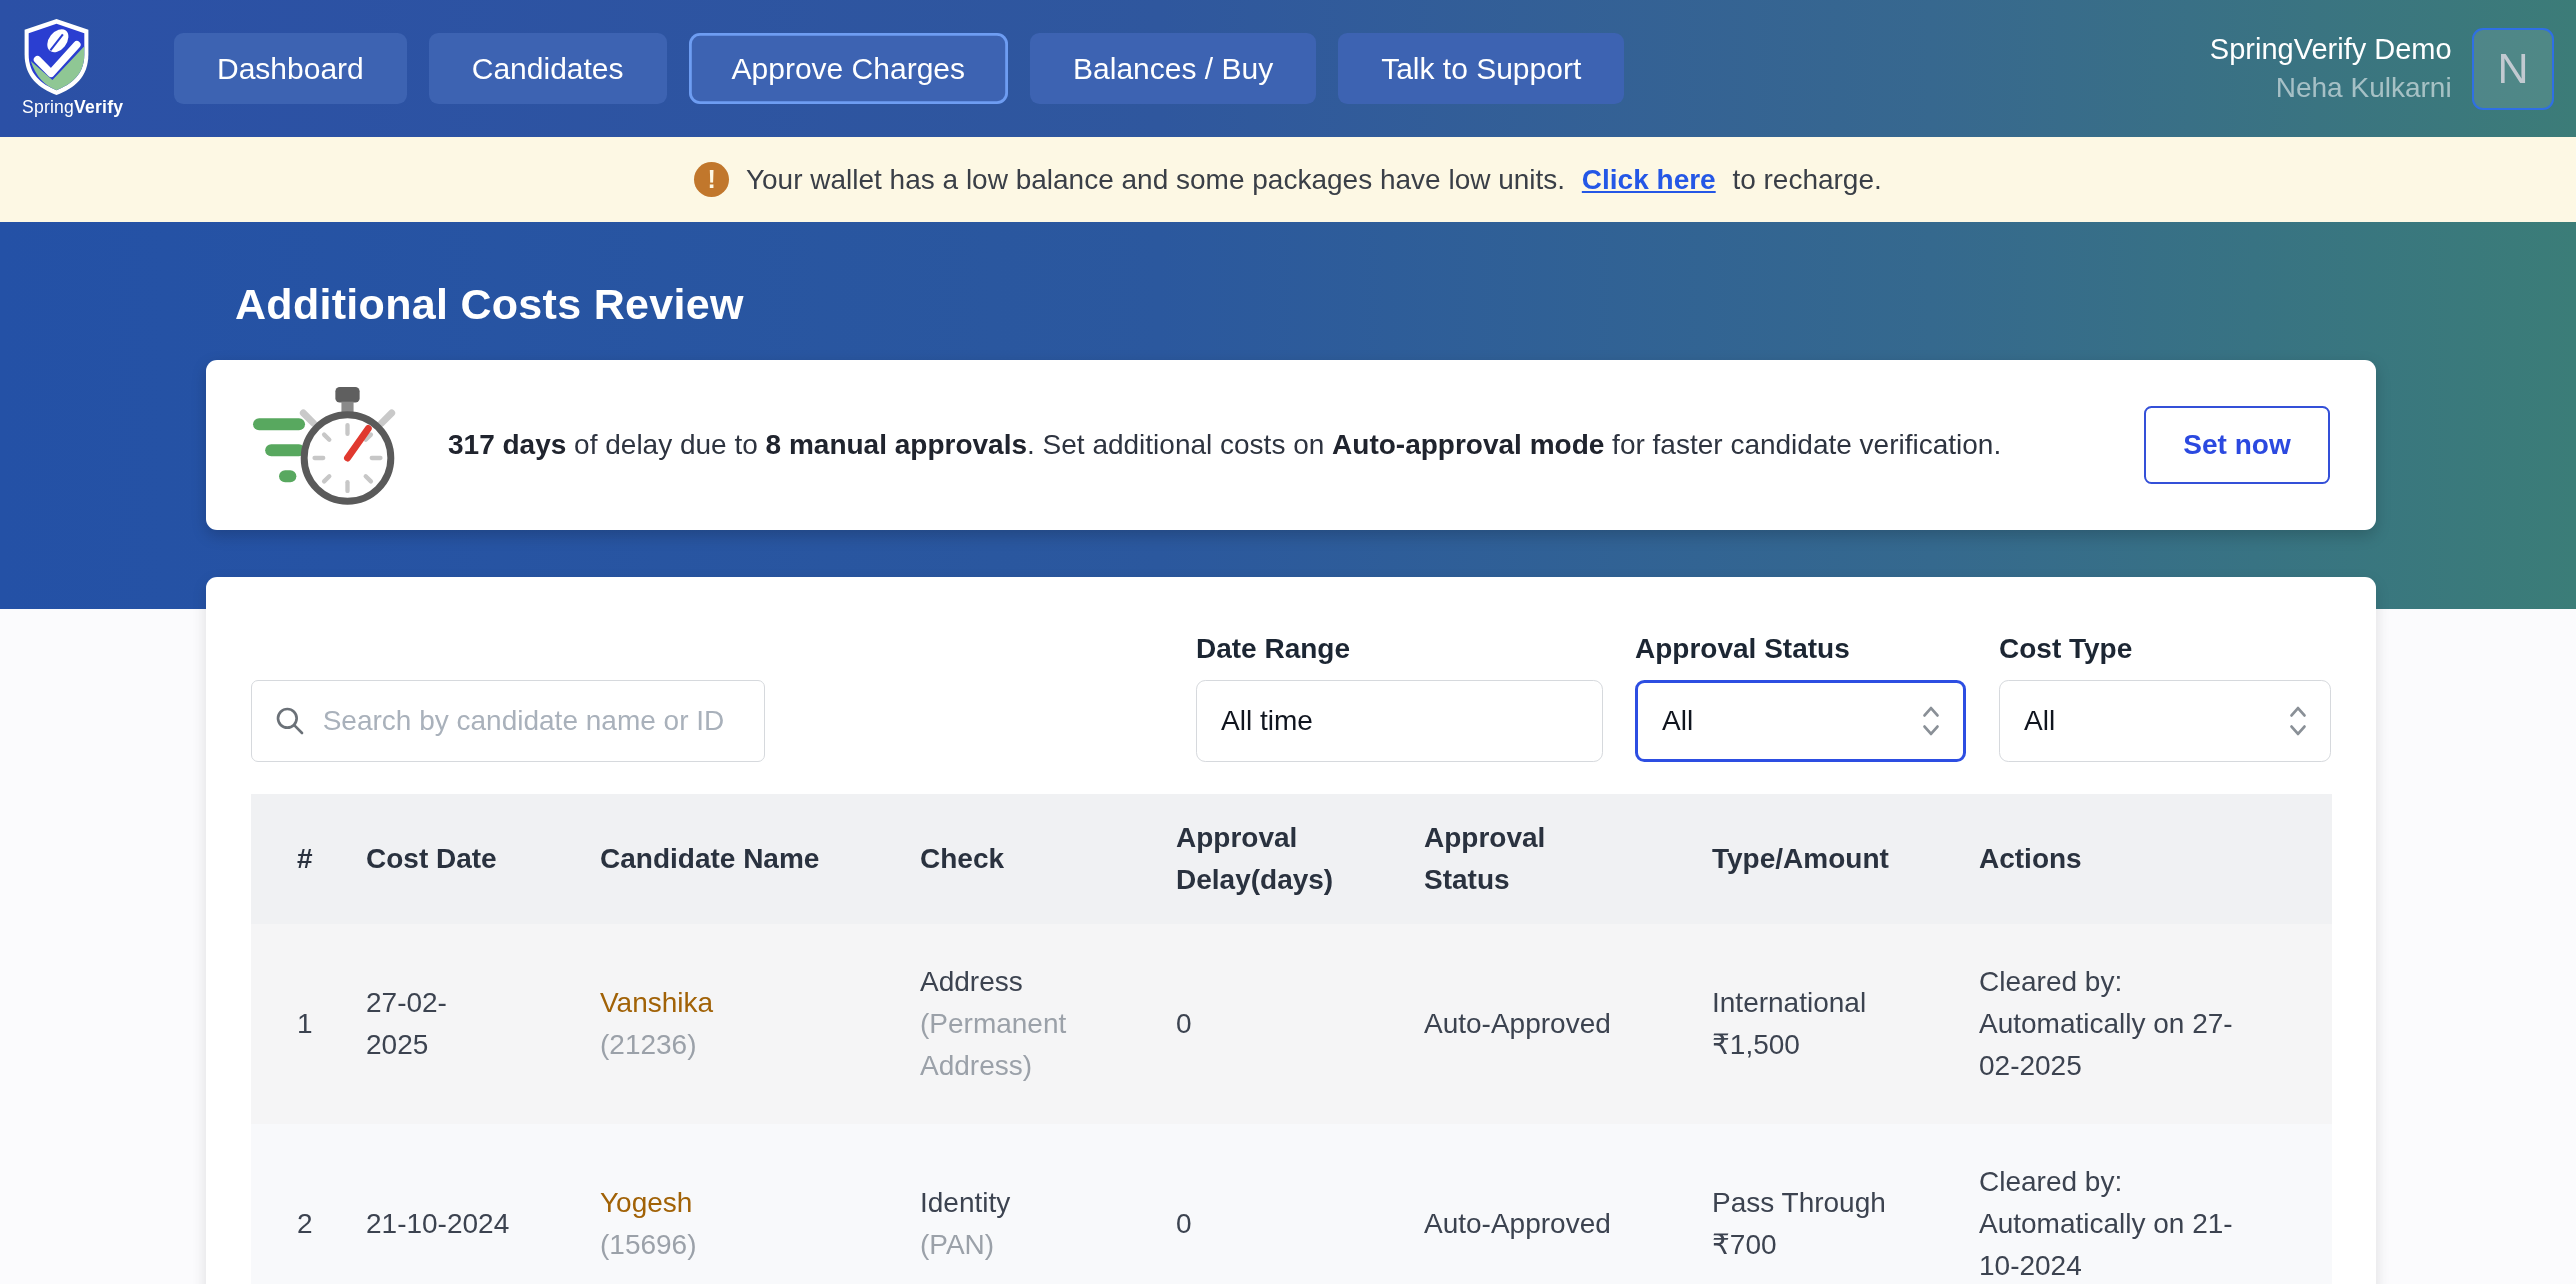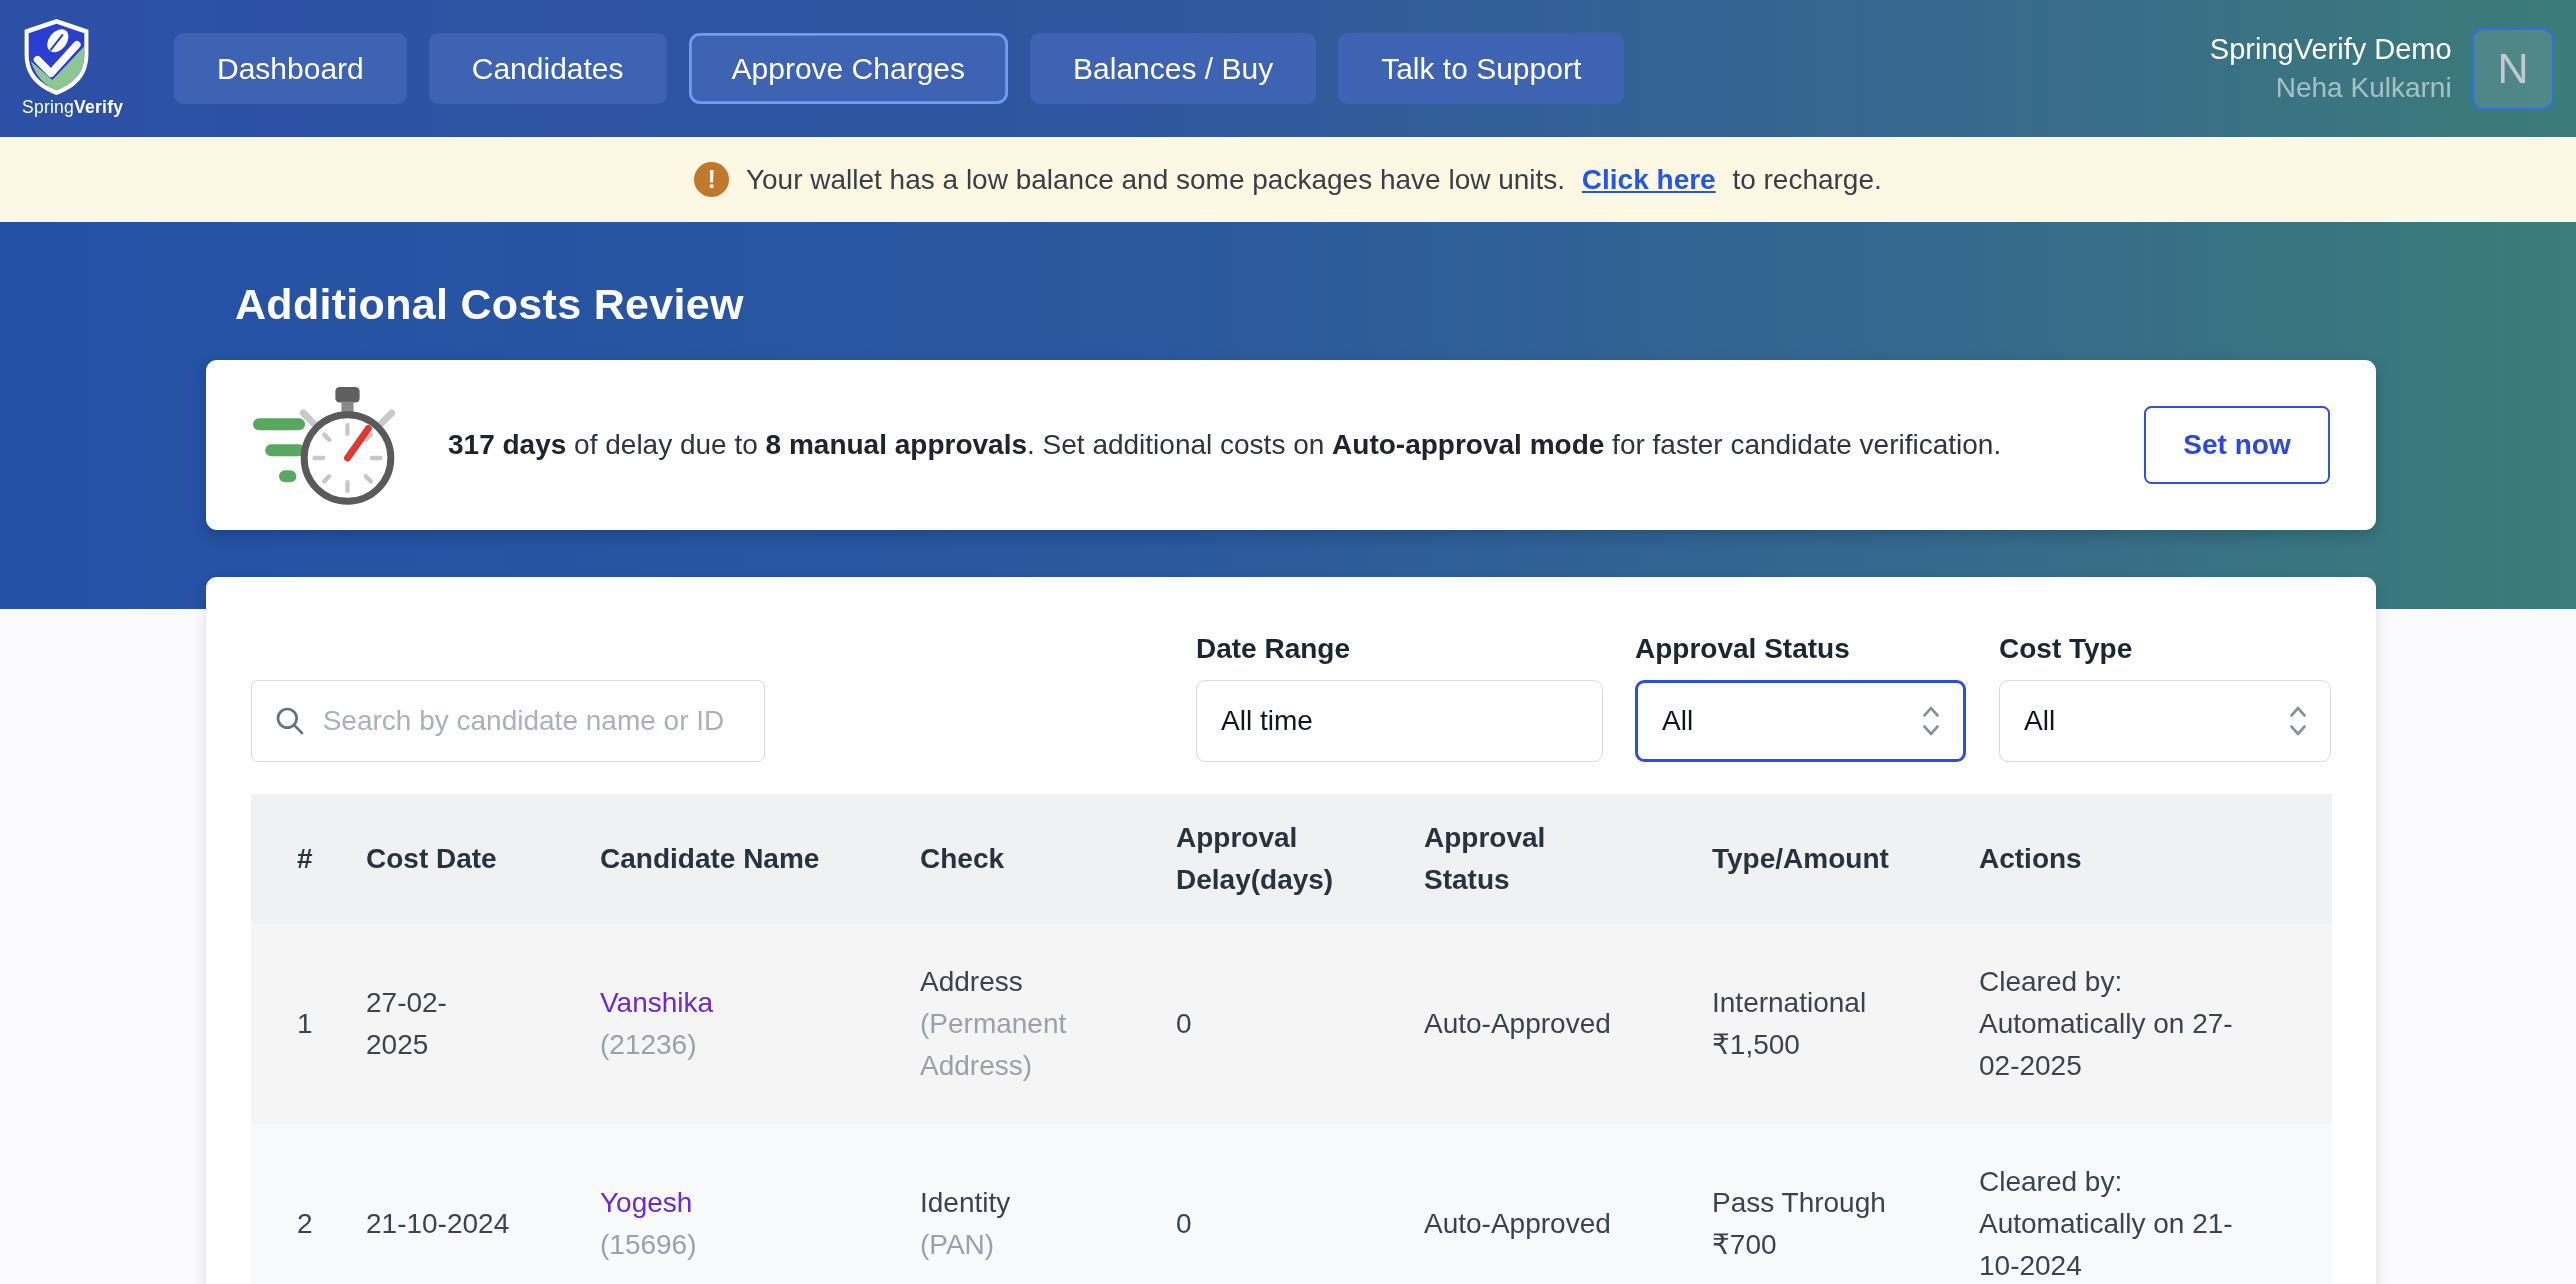--- a/index.html
+++ b/index.html
@@ -121,21 +121,21 @@
   }
   .costs th:first-child, .costs td:first-child { padding-left:46px; }
   .costs thead tr { background:#f0f1f3; height:130px; }
   .costs th { font-weight:700; color:#2a323f; }
   .costs tbody tr { height:200px; }
   .costs tbody tr:nth-child(1) { background:#f5f5f6; }
   .costs tbody tr:nth-child(2) { background:#f8f9fb; }
   .costs tbody tr:nth-child(1) td.cdate { padding-right:111px; }
   .costs td { color:#3c4350; }
   .costs .sub { color:#9ba1a9; }
-  .costs a.cand { color:#6d28d9; text-decoration:none; cursor:pointer; }
+  .costs a.cand { color:#a16207; text-decoration:none; cursor:pointer; }
 </style>
 </head>
 <body>
 
 <div class="nav">
   <div class="logo-block">
     <svg viewBox="0 0 100 112">
       <path d="M50 0 L97 16 V52 C97 86 76 102 50 112 C24 102 3 86 3 52 V16 Z" fill="#ffffff"></path>
       <path d="M50 7 L91 21 V52 C91 82 72 96 50 105 C28 96 9 82 9 52 V21 Z" fill="#2a3ed1"></path>
       <path d="M12 62 L44 90 L91 40 L91 52 C91 82 72 96 50 105 C33 98 20 86 12 62 Z" fill="#8fc794"></path>

